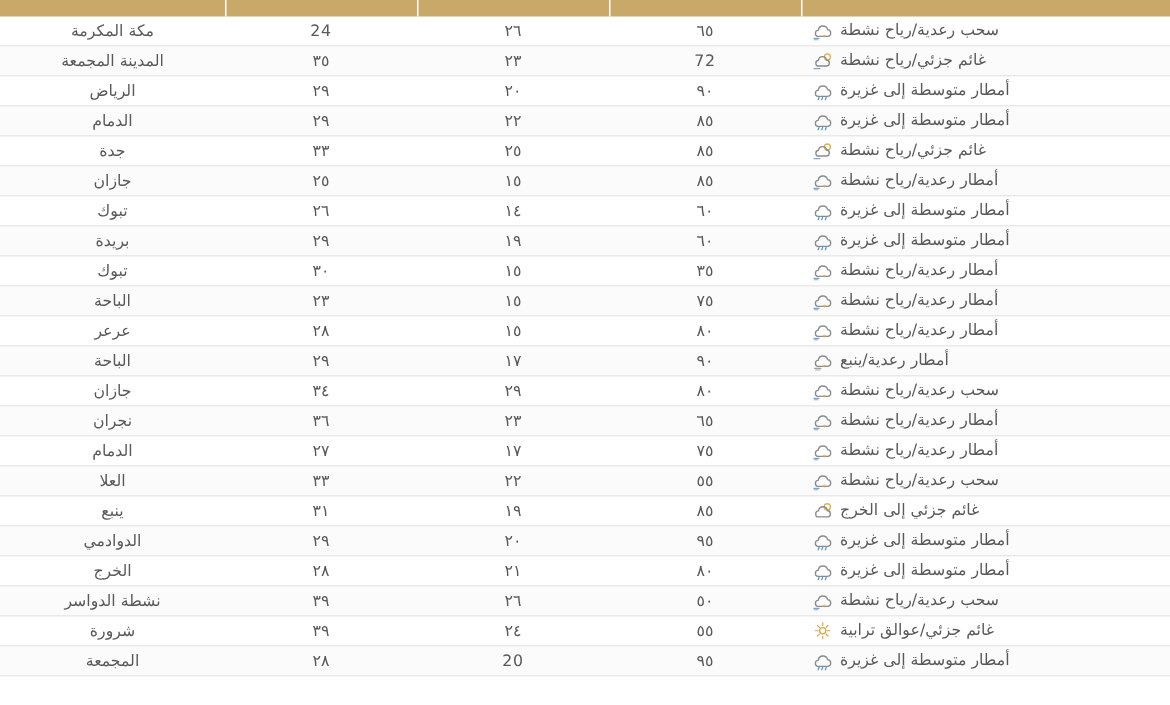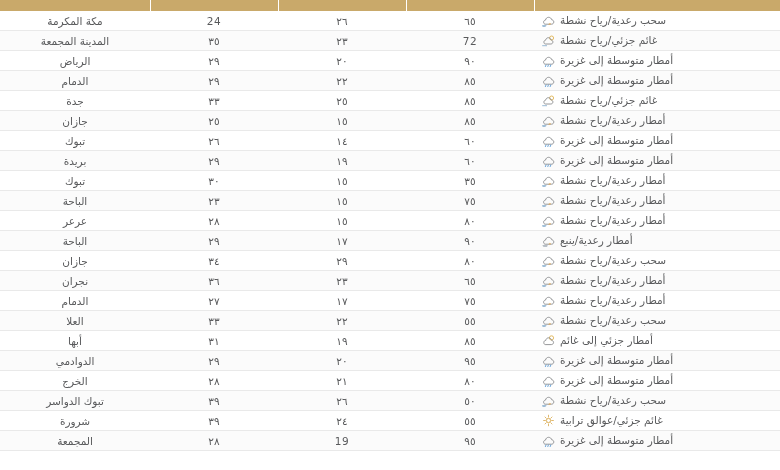--- a/index.html
+++ b/index.html
@@ -367,26 +367,26 @@
         <td class="city">العلا</td>
       </tr>
       <tr>
         <td class="cond"><span class="cond-inner">
             <span class="wicon">
               <svg viewBox="0 0 13 13" width="13" height="13">
                 <circle cx="9.5" cy="3.9" r="2.1" fill="none" stroke="#e0b352" stroke-width="0.9"></circle>
                 <path d="M3.2 10.6h6.1c1.25 0 2.25-0.95 2.25-2.15 0-1.1-0.9-2.0-2.0-2.1C9.3 4.8 8.1 3.8 6.7 3.8c-1.55 0-2.8 1.15-2.95 2.65C2.5 6.6 1.8 7.4 1.8 8.45c0 1.15 0.7 2.15 1.4 2.15z" fill="none" stroke="#8a8b8d" stroke-width="0.9"></path>
               </svg>
             </span>
-            <span class="cond-text">أمطار جزئي إلى غائم</span>
+            <span class="cond-text">غائم جزئي إلى الخرج</span>
           </span></td>
         <td class="num">٨٥</td>
         <td class="num">١٩</td>
         <td class="num">٣١</td>
-        <td class="city">أبها</td>
+        <td class="city">ينبع</td>
       </tr>
       <tr>
         <td class="cond"><span class="cond-inner">
             <span class="wicon">
               <svg viewBox="0 0 13 13" width="13" height="13">
                 <path d="M3.2 10.2h6.3c1.3 0 2.3-1 2.3-2.2 0-1.15-0.9-2.1-2.05-2.2C9.4 4.35 8.1 3.3 6.6 3.3c-1.6 0-2.9 1.2-3.05 2.75C2.4 6.2 1.6 7.05 1.6 8.1c0 1.15 0.75 2.1 1.6 2.1z" fill="none" stroke="#8a8b8d" stroke-width="0.9"></path>
                 <path d="M4.0 11.0l-0.6 1.6M6.4 11.0l-0.6 1.6M8.8 11.0l-0.6 1.6" stroke="#5b9bd5" stroke-width="0.9" fill="none" stroke-linecap="round"></path>
               </svg>
             </span>
             <span class="cond-text">أمطار متوسطة إلى غزيرة</span>
@@ -419,21 +419,21 @@
                 <path d="M6.2 10.4l2.0 0.0-1.3 1.6 2.2-2.4-1.9 0.0 1.1-1.3z" fill="#e8a33d"></path>
                 <path d="M0.6 11.6h3.4" stroke="#7fa7c9" stroke-width="0.8" fill="none" stroke-linecap="round"></path>
                 <path d="M0.9 12.6h2.3" stroke="#7fa7c9" stroke-width="0.8" fill="none" stroke-linecap="round"></path>
               </svg>
             </span>
             <span class="cond-text">سحب رعدية/رياح نشطة</span>
           </span></td>
         <td class="num">٥٠</td>
         <td class="num">٢٦</td>
         <td class="num">٣٩</td>
-        <td class="city">تبوك الدواسر</td>
+        <td class="city">نشطة الدواسر</td>
       </tr>
       <tr>
         <td class="cond"><span class="cond-inner">
             <span class="wicon">
               <svg viewBox="0 0 13 13" width="13" height="13">
                 <path d="M6.5 1.2v1.8M6.5 10.0v1.8M1.6 6.5h1.8M9.6 6.5h1.8M3.0 3.0l1.3 1.3M8.7 8.7l1.3 1.3M10.0 3.0l-1.3 1.3M4.3 8.7l-1.3 1.3" stroke="#d8a74a" stroke-width="0.8" stroke-linecap="round"></path>
                 <circle cx="6.5" cy="6.5" r="2.1" fill="none" stroke="#d8a74a" stroke-width="0.9"></circle>
               </svg>
             </span>
             <span class="cond-text">غائم جزئي/عوالق ترابية</span>
@@ -447,18 +447,18 @@
         <td class="cond"><span class="cond-inner">
             <span class="wicon">
               <svg viewBox="0 0 13 13" width="13" height="13">
                 <path d="M3.2 10.2h6.3c1.3 0 2.3-1 2.3-2.2 0-1.15-0.9-2.1-2.05-2.2C9.4 4.35 8.1 3.3 6.6 3.3c-1.6 0-2.9 1.2-3.05 2.75C2.4 6.2 1.6 7.05 1.6 8.1c0 1.15 0.75 2.1 1.6 2.1z" fill="none" stroke="#8a8b8d" stroke-width="0.9"></path>
                 <path d="M4.0 11.0l-0.6 1.6M6.4 11.0l-0.6 1.6M8.8 11.0l-0.6 1.6" stroke="#5b9bd5" stroke-width="0.9" fill="none" stroke-linecap="round"></path>
               </svg>
             </span>
             <span class="cond-text">أمطار متوسطة إلى غزيرة</span>
           </span></td>
         <td class="num">٩٥</td>
-        <td class="num">19</td>
+        <td class="num">20</td>
         <td class="num">٢٨</td>
         <td class="city">المجمعة</td>
       </tr>
     </tbody>
 </table>
 
 </body></html>

